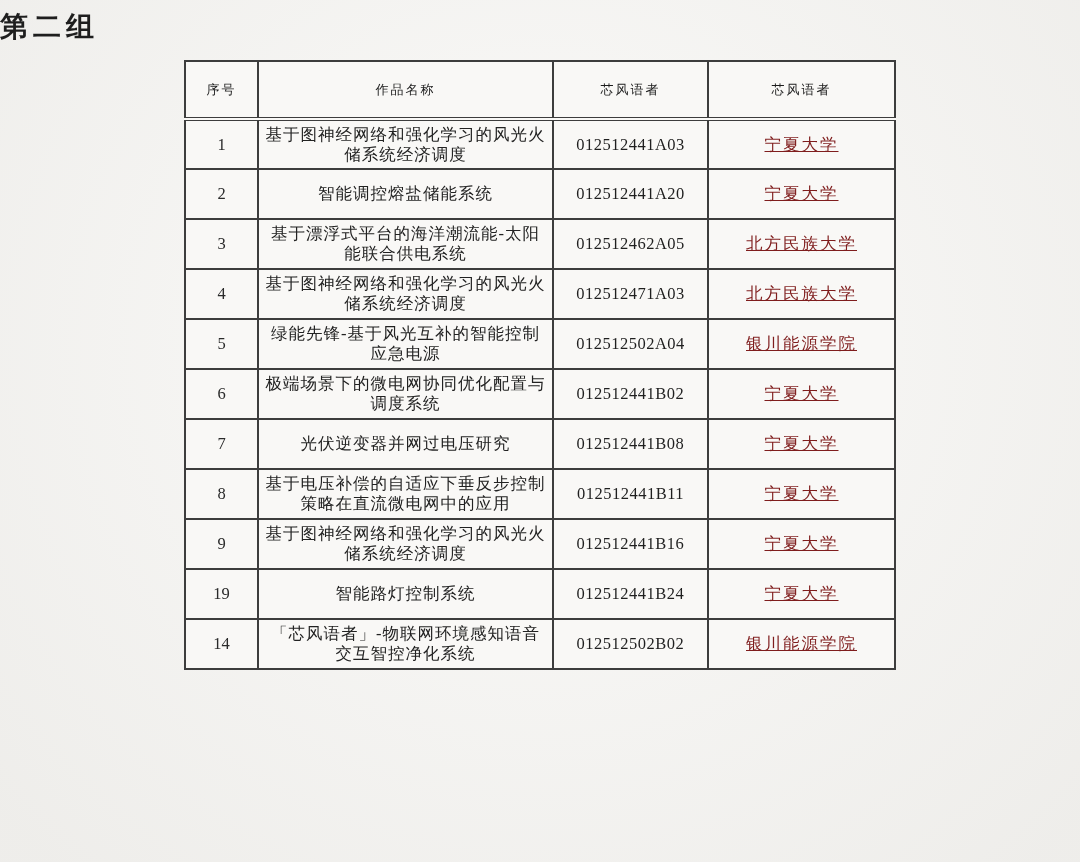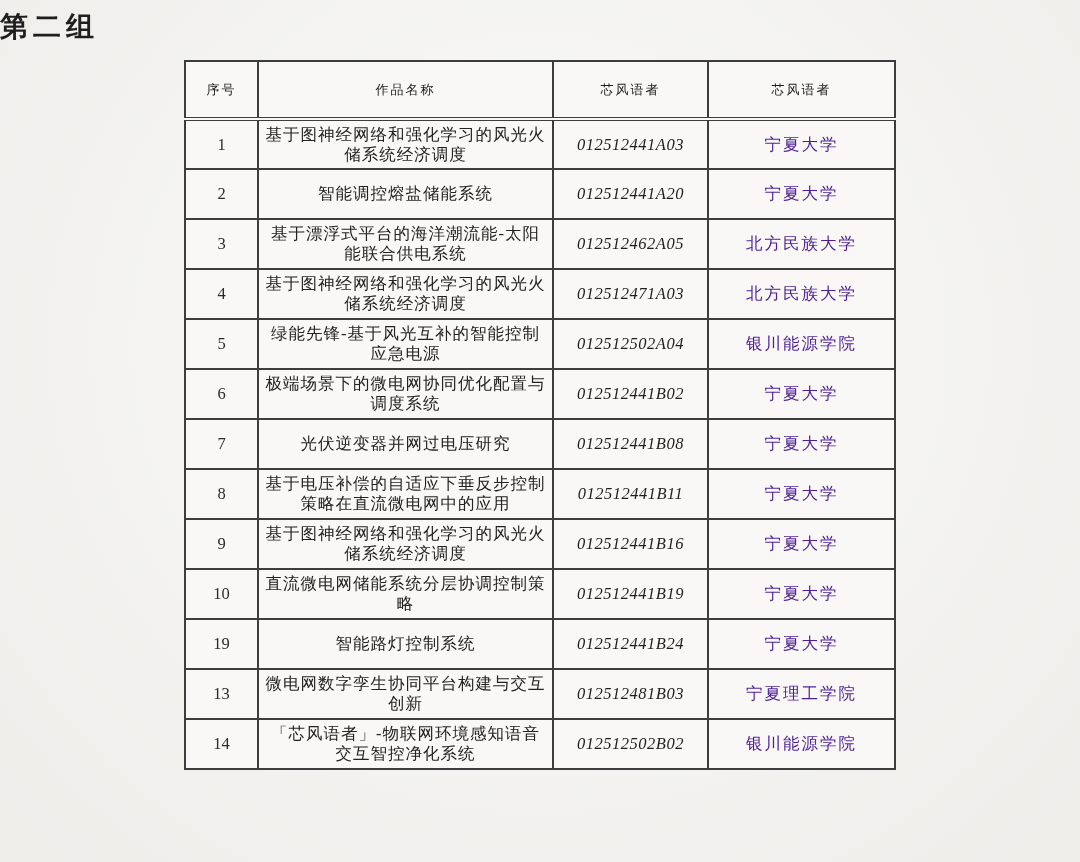--- a/index.html
+++ b/index.html
@@ -59,25 +59,25 @@
   .col-name {
     letter-spacing: 1px;
     line-height: 20px;
     padding-left: 14px;
     padding-right: 14px;
     color: #222222;
   }
   .col-code {
     letter-spacing: 0.5px;
     color: #1f1f1f;
-    font-style: italic;
   }
   .col-school {
     letter-spacing: 2px;
-    color: #4c1d95;
+    color: #7f1d1d;
+    text-decoration: underline;
   }
 </style>
 </head>
 <body>
 
 <div class="page">
   <div class="doc-title">第二组</div>
 
   <table class="works-table">
     <colgroup>
@@ -151,41 +151,29 @@
     <td class="col-school">宁夏大学</td>
   </tr>
 
   <tr>
     <td class="col-no">9</td>
     <td class="col-name">基于图神经网络和强化学习的风光火储系统经济调度</td>
     <td class="col-code">012512441B16</td>
     <td class="col-school">宁夏大学</td>
   </tr>
 
-  <tr>
-    <td class="col-no">10</td>
-    <td class="col-name">直流微电网储能系统分层协调控制策略</td>
-    <td class="col-code">012512441B19</td>
-    <td class="col-school">宁夏大学</td>
-  </tr>
 
   <tr>
     <td class="col-no">19</td>
     <td class="col-name">智能路灯控制系统</td>
     <td class="col-code">012512441B24</td>
     <td class="col-school">宁夏大学</td>
   </tr>
 
 
-  <tr>
-    <td class="col-no">13</td>
-    <td class="col-name">微电网数字孪生协同平台构建与交互创新</td>
-    <td class="col-code">012512481B03</td>
-    <td class="col-school">宁夏理工学院</td>
-  </tr>
 
   <tr>
     <td class="col-no">14</td>
     <td class="col-name">「芯风语者」-物联网环境感知语音交互智控净化系统</td>
     <td class="col-code">012512502B02</td>
     <td class="col-school">银川能源学院</td>
   </tr>
 </tbody>
   </table>
 </div>

